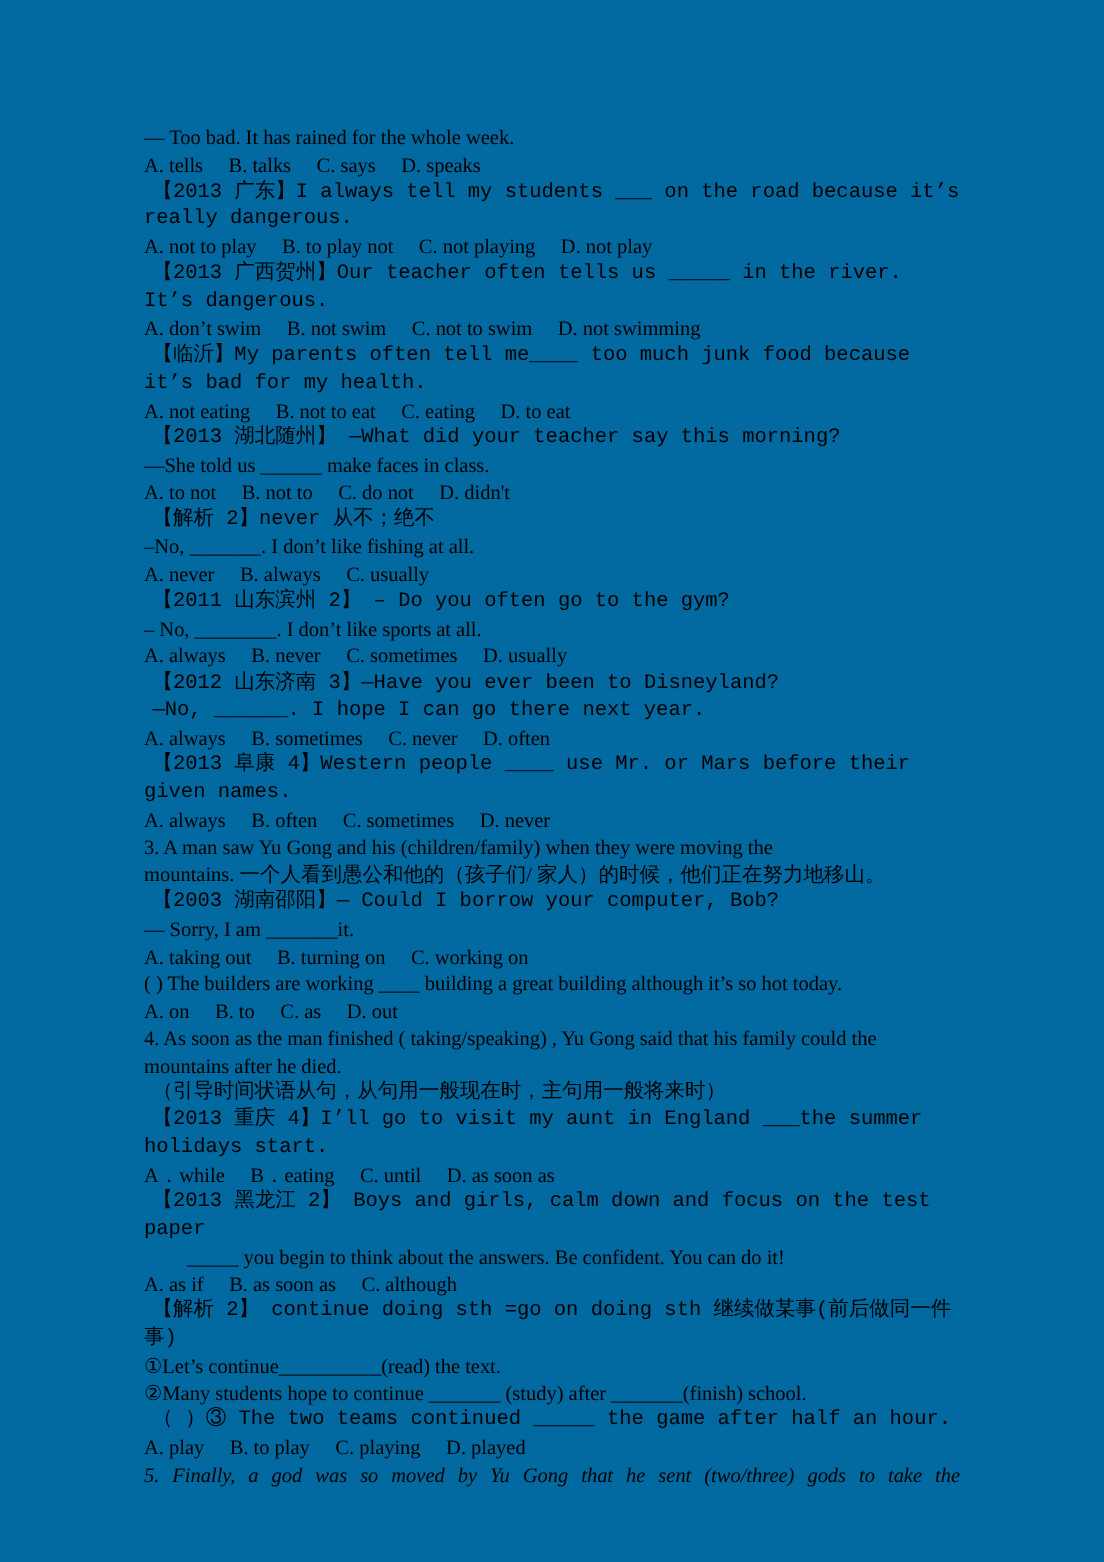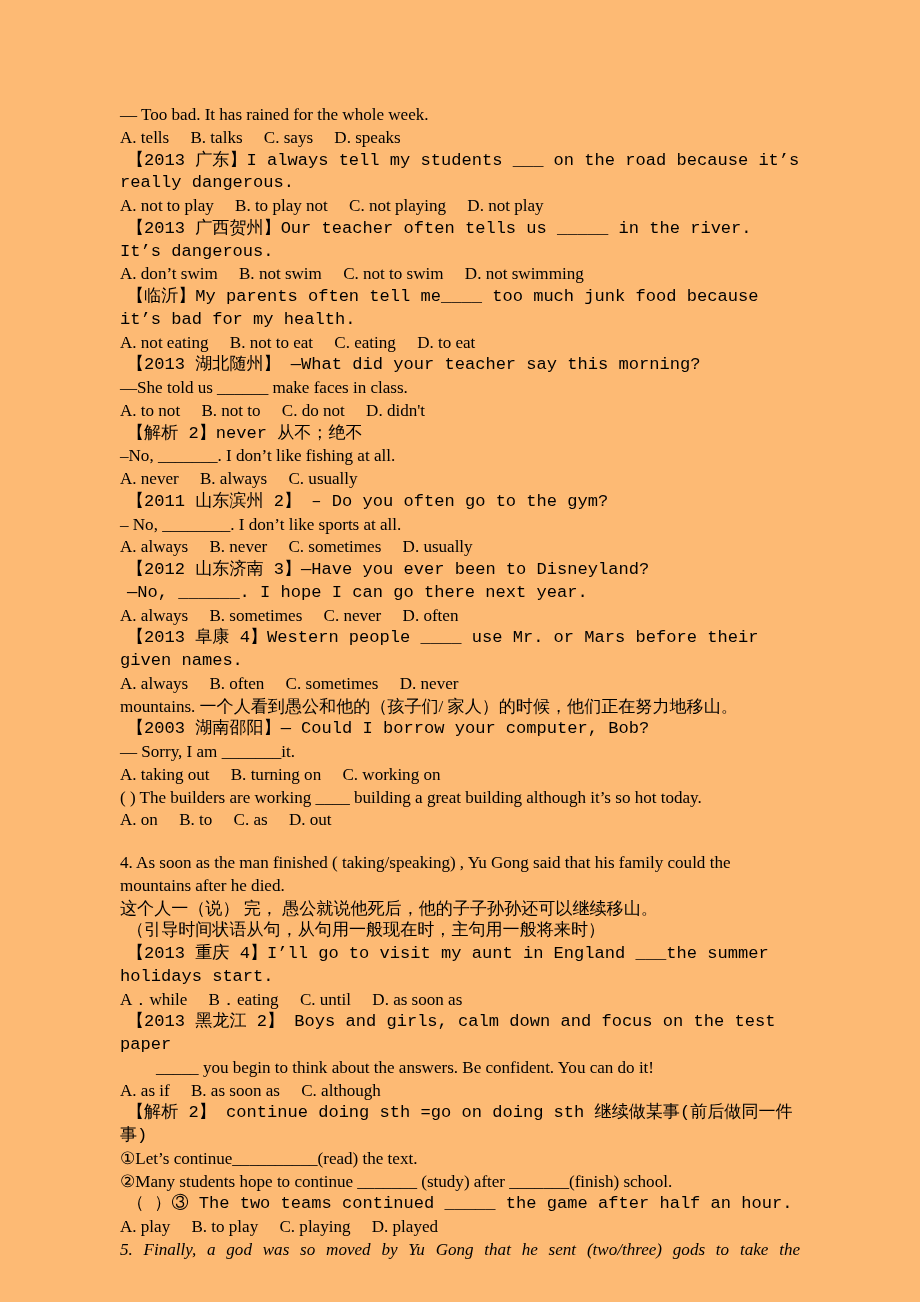--- a/index.html
+++ b/index.html
@@ -15,21 +15,21 @@
     overflow: hidden;
     font-family: "Liberation Serif", "DejaVu Serif", serif;
     color: #000000;
   }
   .page {
     position: absolute;
     left: 0;
     top: 0;
     width: 920px;
     height: 1302px;
-    background: #fdba74;
+    background: #0369a1;
   }
   .text-body {
     position: absolute;
     left: 120px;
     top: 104px;
     width: 680px;
   }
   .ln {
     font-size: 17.1px;
     line-height: 22.75px;
@@ -47,21 +47,20 @@
     text-indent: 36px;
   }
   
   .just {
     text-align: justify;
     text-align-last: justify;
     font-style: italic;
   }
   .justnorm {
     text-align: justify;
-    margin-top: 20px;
   }
 </style>
 </head>
 <body>
 
 <div class="page">
   <div class="text-body">
 
     <div class="ln">— Too bad. It has rained for the whole week.</div>
     <div class="ln">A. tells     B. talks     C. says     D. speaks</div>
@@ -78,29 +77,29 @@
     <div class="ln">–No, _______. I don’t like fishing at all.</div>
     <div class="ln">A. never     B. always     C. usually</div>
     <div class="ln ind">【2011 山东滨州 2】 – Do you often go to the gym?</div>
     <div class="ln">– No, ________. I don’t like sports at all.</div>
     <div class="ln">A. always     B. never     C. sometimes     D. usually</div>
     <div class="ln ind">【2012 山东济南 3】—Have you ever been to Disneyland?</div>
     <div class="ln ind">—No, ______. I hope I can go there next year.</div>
     <div class="ln">A. always     B. sometimes     C. never     D. often</div>
     <div class="ln ind">【2013 阜康 4】Western people ____ use Mr. or Mars before their given names.</div>
     <div class="ln">A. always     B. often     C. sometimes     D. never</div>
+    <div class="ln">3. A man saw Yu Gong and his (children/family) when they were moving the</div>
     <div class="ln">mountains. 一个人看到愚公和他的（孩子们/ 家人）的时候，他们正在努力地移山。</div>
     <div class="ln ind">【2003 湖南邵阳】— Could I borrow your computer, Bob?</div>
     <div class="ln">— Sorry, I am _______it.</div>
     <div class="ln">A. taking out     B. turning on     C. working on</div>
     <div class="ln">( ) The builders are working ____ building a great building although it’s so hot today.</div>
     <div class="ln">A. on     B. to     C. as     D. out</div>
     <div class="ln justnorm">4. As soon as the man finished ( taking/speaking) , Yu Gong said that his family could the</div>
     <div class="ln">mountains after he died.</div>
-    <div class="ln">这个人一（说） 完， 愚公就说他死后，他的子子孙孙还可以继续移山。</div>
     <div class="ln ind">（引导时间状语从句，从句用一般现在时，主句用一般将来时）</div>
     <div class="ln ind">【2013 重庆 4】I’ll go to visit my aunt in England ___the summer holidays start.</div>
     <div class="ln">A．while     B．eating     C. until     D. as soon as</div>
     <div class="ln ind">【2013 黑龙江 2】 Boys and girls, calm down and focus on the test paper</div>
     <div class="ln ind2">_____ you begin to think about the answers. Be confident. You can do it!</div>
     <div class="ln">A. as if     B. as soon as     C. although</div>
     <div class="ln ind">【解析 2】 continue doing sth =go on doing sth 继续做某事(前后做同一件事)</div>
     <div class="ln">①Let’s continue__________(read) the text.</div>
     <div class="ln">②Many students hope to continue _______ (study) after _______(finish) school.</div>
     <div class="ln ind">（ ）③ The two teams continued _____ the game after half an hour.</div>

